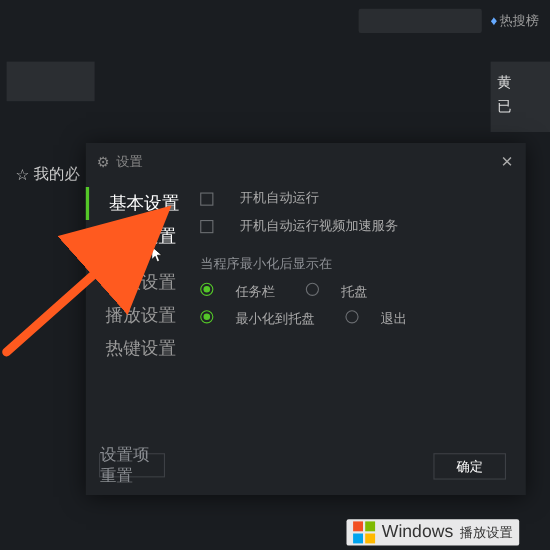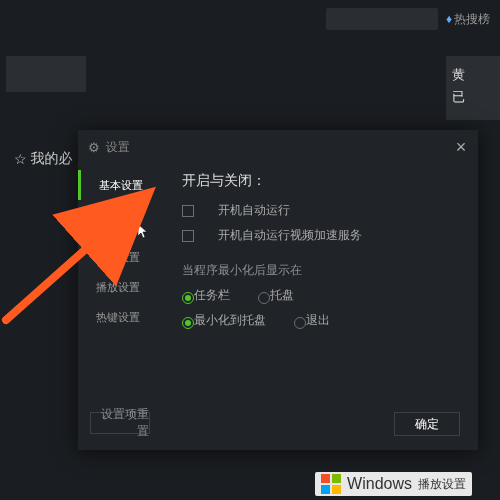--- a/index.html
+++ b/index.html
@@ -58,56 +58,55 @@
       color: #aaa; font-size: 18px; cursor: pointer;
       width: 18px; height: 18px; display: flex; align-items: center; justify-content: center;
     }
     .dialog-body { flex: 1; display: flex; }
     .sidebar {
       width: 86px; padding-top: 6px;
       display: flex; flex-direction: column;
     }
     .side-item {
       height: 30px; display: flex; align-items: center;
-      padding-left: 18px; color: #999; font-size: 11px;
+      padding-left: 18px; color: #999; font-size: 16px;
       cursor: pointer; position: relative;
     }
     .side-item.active {
       color: #fff;
       border-left: 3px solid #54c728;
     }
     .side-item.hover { color: #fff; }
     .side-sep { height: 12px; }
     .cursor {
       position: absolute; bottom: -10px; right: 14px;
       width: 12px; height: 16px; pointer-events: none;
     }
     .reset-btn {
       margin: auto 0 16px 12px;
       width: 60px; height: 22px; border: 1px solid #3d4045;
-      color: #8a8d92; font-size: 12px;
+      color: #8a8d92; font-size: 15px;
       display: flex; align-items: center; justify-content: center;
       cursor: pointer;
-      text-align: right;
     }
     .content {
       flex: 1; padding: 8px 18px 14px 18px; color: #aaa;
       display: flex; flex-direction: column;
     }
     .section-title { color: #ddd; font-size: 14px; margin-bottom: 12px; }
     .chk-row { display: flex; align-items: center; gap: 24px; margin-bottom: 8px; color: #aaa; font-size: 12px; }
     .chk {
       width: 12px; height: 12px; border: 1px solid #6b6e72; background: transparent;
     }
     .subtitle { color: #8d9095; font-size: 12px; margin-top: 10px; margin-bottom: 8px; }
     .radio-row {
       display: flex; align-items: center; gap: 28px;
       margin-bottom: 8px;
     }
-    .radio-opt { display: flex; align-items: flex-end; gap: 0; font-size: 12px; color: #aaa; cursor: pointer; font-family: Liberation Mono, monospace; }
+    .radio-opt { display: flex; align-items: flex-start; gap: 20px; font-size: 12px; color: #aaa; cursor: pointer; font-family: Liberation Mono, monospace; }
     .radio {
       width: 12px; height: 12px; border: 1px solid #6b6e72; border-radius: 50%;
       display: flex; align-items: center; justify-content: center;
     }
     .radio.sel { border-color: #54c728; }
     .radio.sel::after { content: ""; width: 6px; height: 6px; background: #54c728; border-radius: 50%; }
     .confirm-btn {
       margin-top: auto; align-self: flex-end;
       width: 66px; height: 24px; border: 1px solid #3d4045;
       color: #ffffff; font-size: 12px;
@@ -188,21 +187,20 @@
         <span>播放设置</span>
       </div>
       <div class="side-item">
         <span>热键设置</span>
       </div>
       <div class="reset-btn">
         <span>设置项重置</span>
       </div>
     </div>
     <div class="content">
-      <div class="section-title">开启与关闭：</div>
 
       <label class="chk-row">
         <span class="chk"></span>
         <span>开机自动运行</span>
       </label>
       <label class="chk-row">
         <span class="chk"></span>
         <span>开机自动运行视频加速服务</span>
       </label>
 

